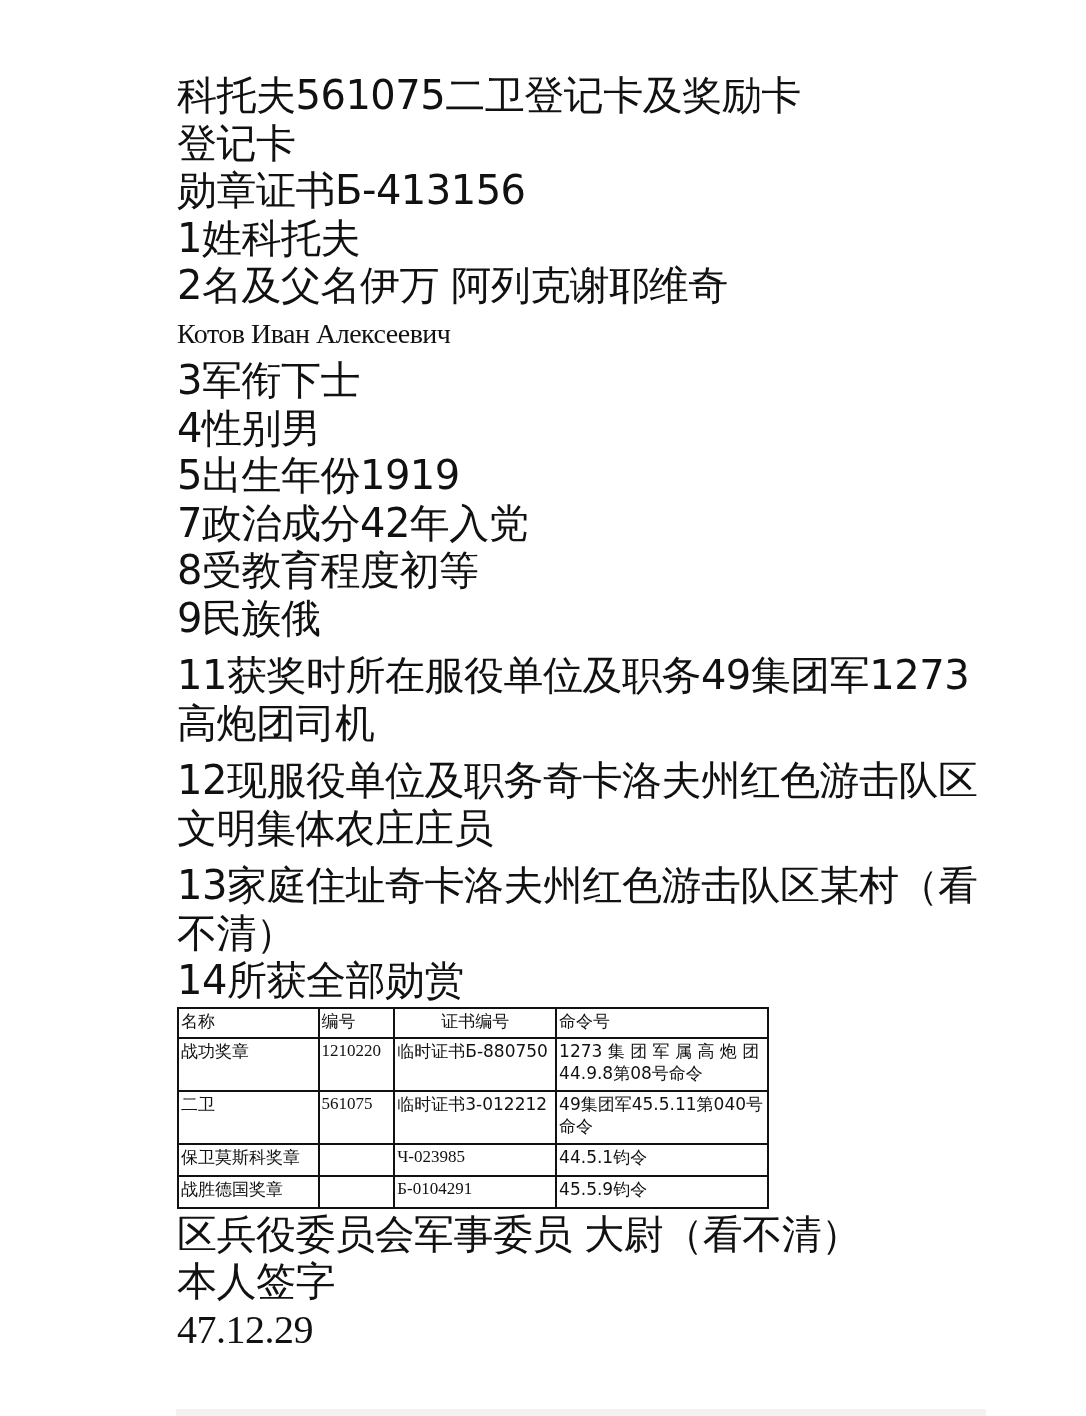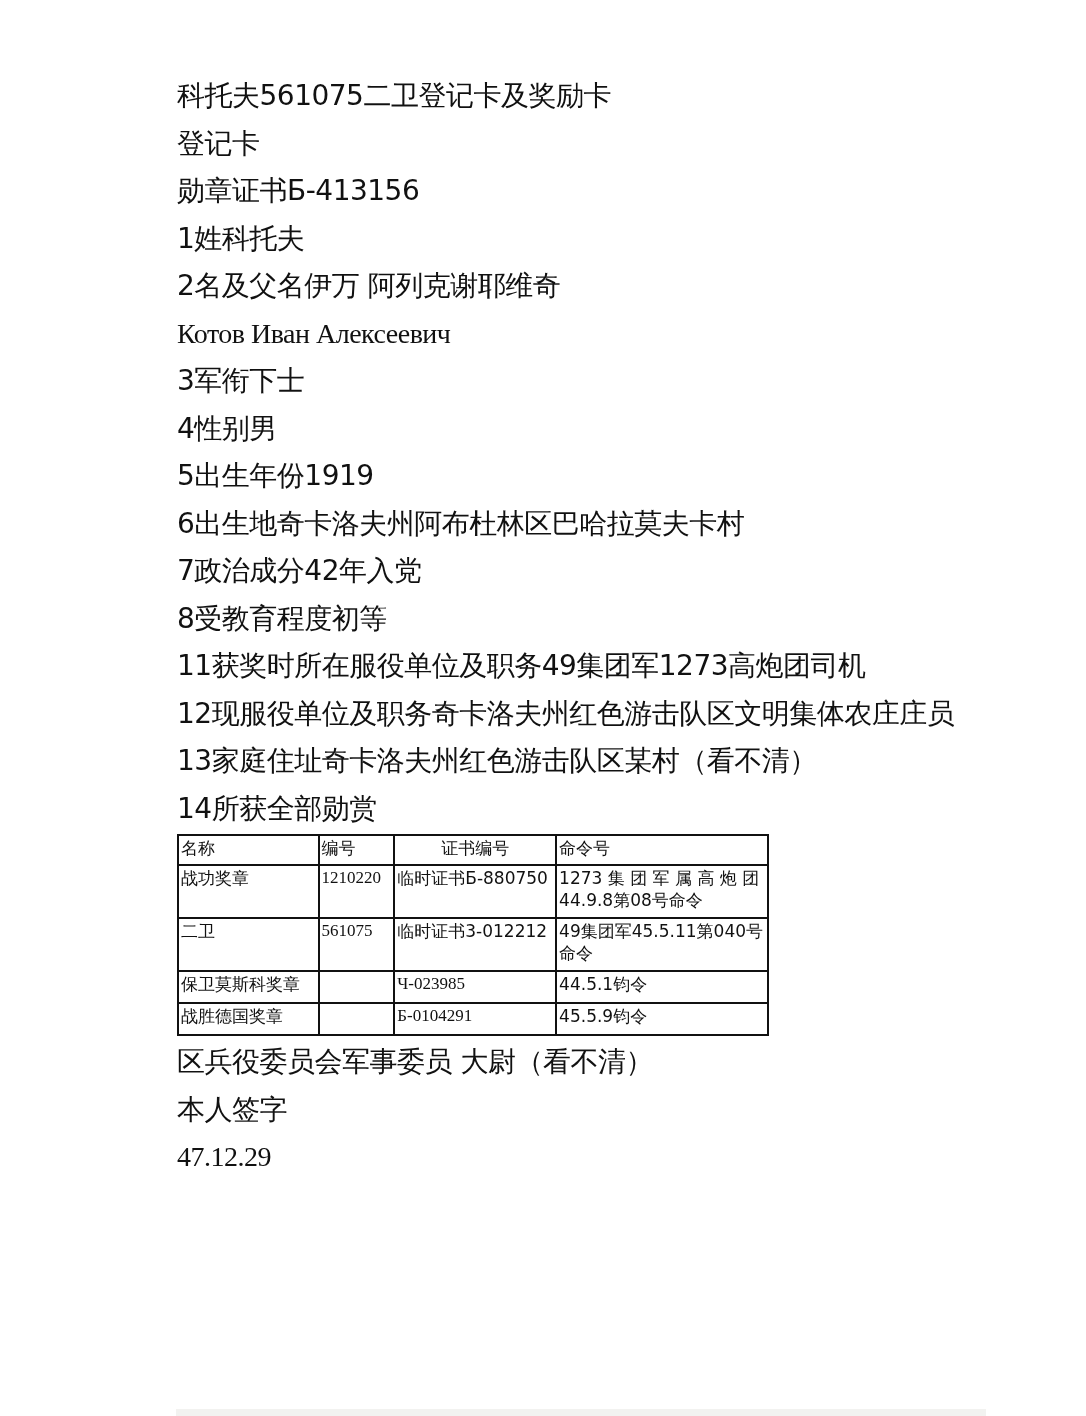--- a/index.html
+++ b/index.html
@@ -15,28 +15,29 @@
     color: #111111;
     font-family: "DejaVu Sans", sans-serif;
   }
   .page {
     position: absolute;
     left: 177px;
     top: 72px;
     width: 830px;
   }
   .line {
-    font-size: 28px;
+    font-size: 40px;
     line-height: 47.5px;
     margin: 0;
     white-space: pre-wrap;
     letter-spacing: -0.5px;
   }
   .line.wrap {
     width: 820px;
+    margin-top: 10px;
   }
   .line.ru {
     font-family: "Liberation Serif", serif;
     font-size: 28px;
   }
   table.awards {
     border-collapse: collapse;
     margin-top: 2px;
     margin-bottom: 2px;
     width: 592px;
@@ -74,23 +75,23 @@
   <p class="line">科托夫561075二卫登记卡及奖励卡</p>
   <p class="line">登记卡</p>
   <p class="line">勋章证书Б-413156</p>
 
   <p class="line">1姓科托夫</p>
   <p class="line">2名及父名伊万 阿列克谢耶维奇</p>
   <p class="line ru">Котов Иван Алексеевич</p>
   <p class="line">3军衔下士</p>
   <p class="line">4性别男</p>
   <p class="line">5出生年份1919</p>
-  <p class="line">6出生地奇卡洛夫州阿布杜林区巴哈拉莫夫卡村</p>
   <p class="line">7政治成分42年入党</p>
   <p class="line">8受教育程度初等</p>
+  <p class="line">9民族俄</p>
   <p class="line wrap">11获奖时所在服役单位及职务49集团军1273高炮团司机</p>
   <p class="line wrap">12现服役单位及职务奇卡洛夫州红色游击队区文明集体农庄庄员</p>
   <p class="line wrap">13家庭住址奇卡洛夫州红色游击队区某村（看不清）</p>
   <p class="line">14所获全部勋赏</p>
 
   <table class="awards">
     <tbody>
         <tr>
       <th class="c-name">名称</th>
       <th class="c-no" style="font-family:'DejaVu Sans',sans-serif;">编号</th>

